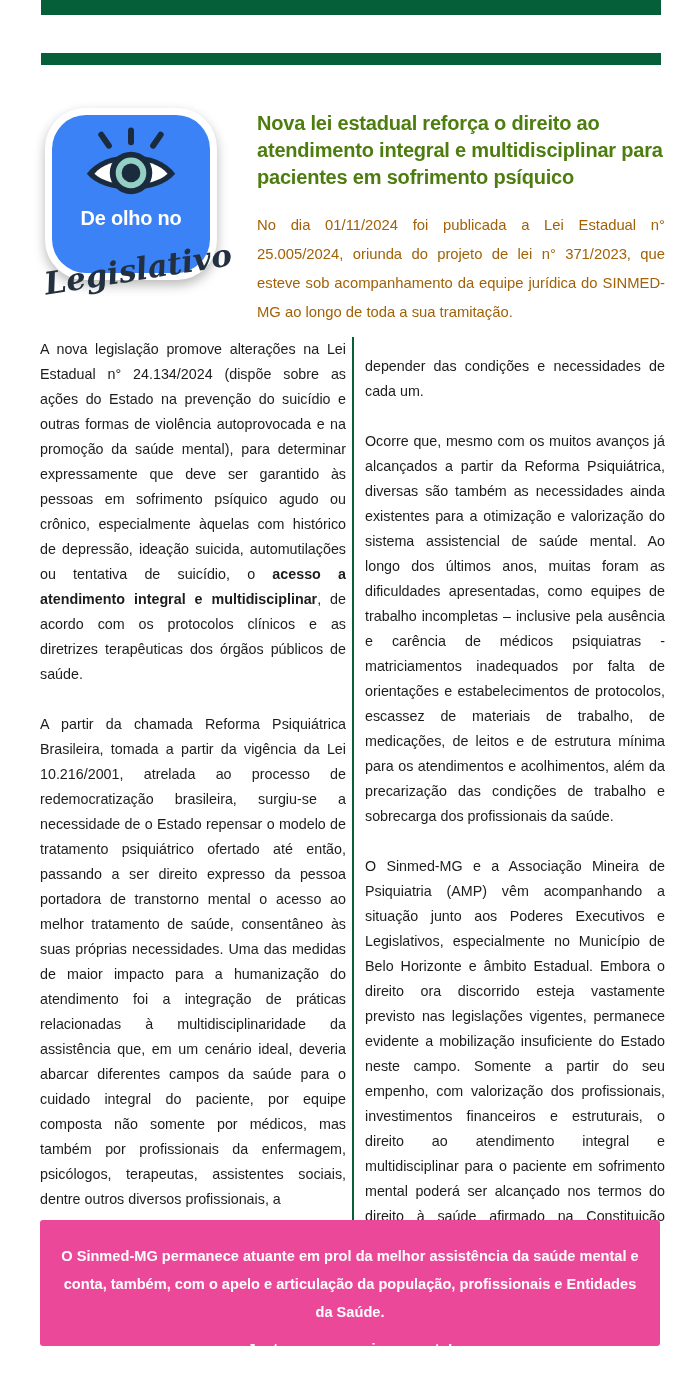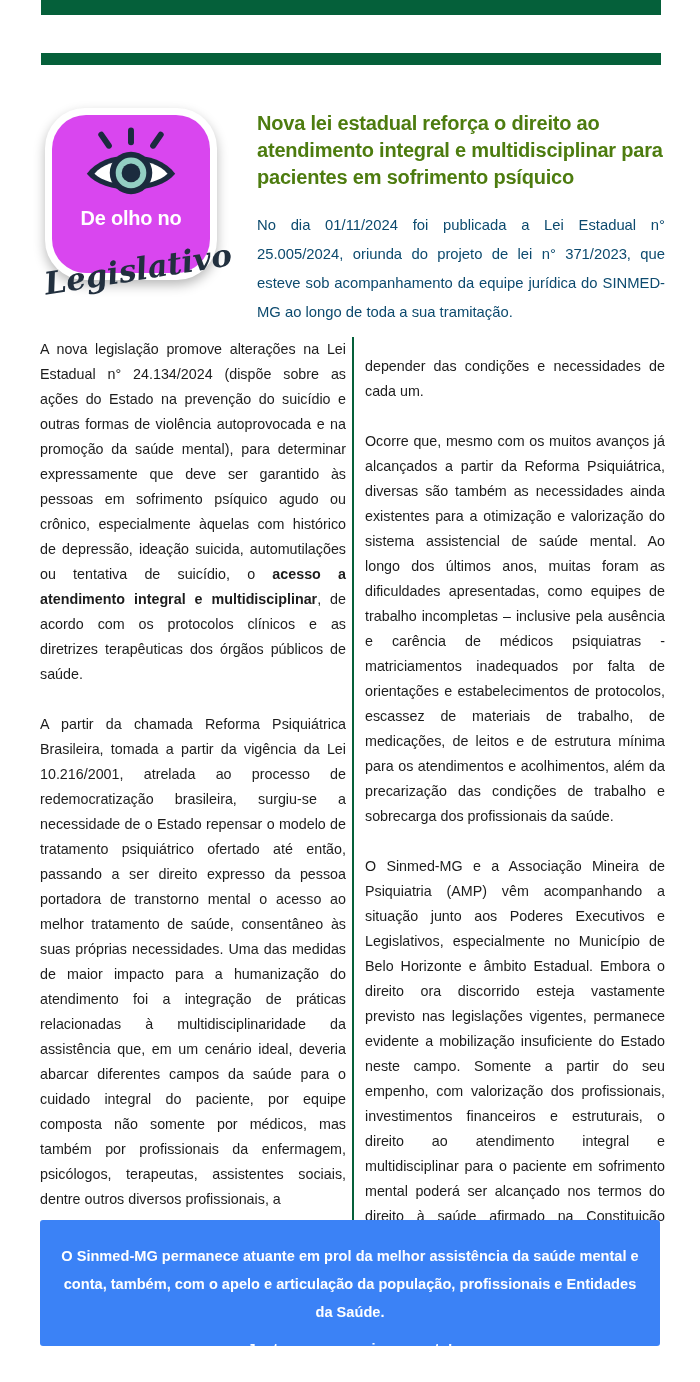--- a/index.html
+++ b/index.html
@@ -19,21 +19,21 @@
   
   .logo-wrap {
     position:absolute; left:45px; top:108px;
     width:172px; height:172px;
     background:#ffffff; border-radius:40px;
     box-shadow:0 5px 12px rgba(0,0,0,0.28);
     padding:7px;
   }
   .logo-inner {
     width:100%; height:100%;
-    background:#d946ef; border-radius:34px;
+    background:#3b82f6; border-radius:34px;
     position:relative; text-align:center;
   }
   .eye { width:102px; margin-top:12px; display:inline-block; }
   .logo-line1 {
     color:#ffffff; font-weight:bold; font-size:21px;
     margin-top:0px; letter-spacing:-0.2px;
     transform:scaleX(0.95);
   }
   .logo-line2 {
     position:absolute; left:-14px; bottom:-14px; width:200px;
@@ -45,41 +45,41 @@
 
   
   .header-text { position:absolute; left:257px; top:110px; width:408px; }
   .title {
     color:#4d7c0f; font-size:20px; line-height:27px;
     font-weight:bold; letter-spacing:-0.2px;
   }
   .intro {
     margin-top:20px;
     font-size:14.8px; line-height:29px;
-    text-align:justify; color:#0c4a6e;
+    text-align:justify; color:#a16207;
   }
 
   
   .columns { position:absolute; left:40px; top:337px; width:625px; display:flex; }
   .col-left  { width:306px; }
   .divider   { width:2px; background:#05603a; margin-left:6px; margin-right:11px; }
   .col-right { flex:1;margin-top:17px; }
   .para {
     text-align:justify; color:#1c1c1c;
     font-size:14.3px; line-height:25px;
     margin-bottom:25px;
   }
   .para:last-child { margin-bottom:0; }
   .para strong { font-weight:bold; }
 
   
   .footer-box {
     position:absolute; left:40px; top:1220px;
     width:620px; height:126px;
-    background:#3b82f6; color:#ffffff;
+    background:#ec4899; color:#ffffff;
     text-align:center; border-radius:3px;
     padding-top:22px;
   }
   .footer-msg {
     font-weight:bold; font-size:14.6px; line-height:28px;
     width:588px; margin:0 auto;
   }
   .footer-tagline { font-weight:bold; font-size:14.6px; margin-top:15px; }
 </style>
 </head>

